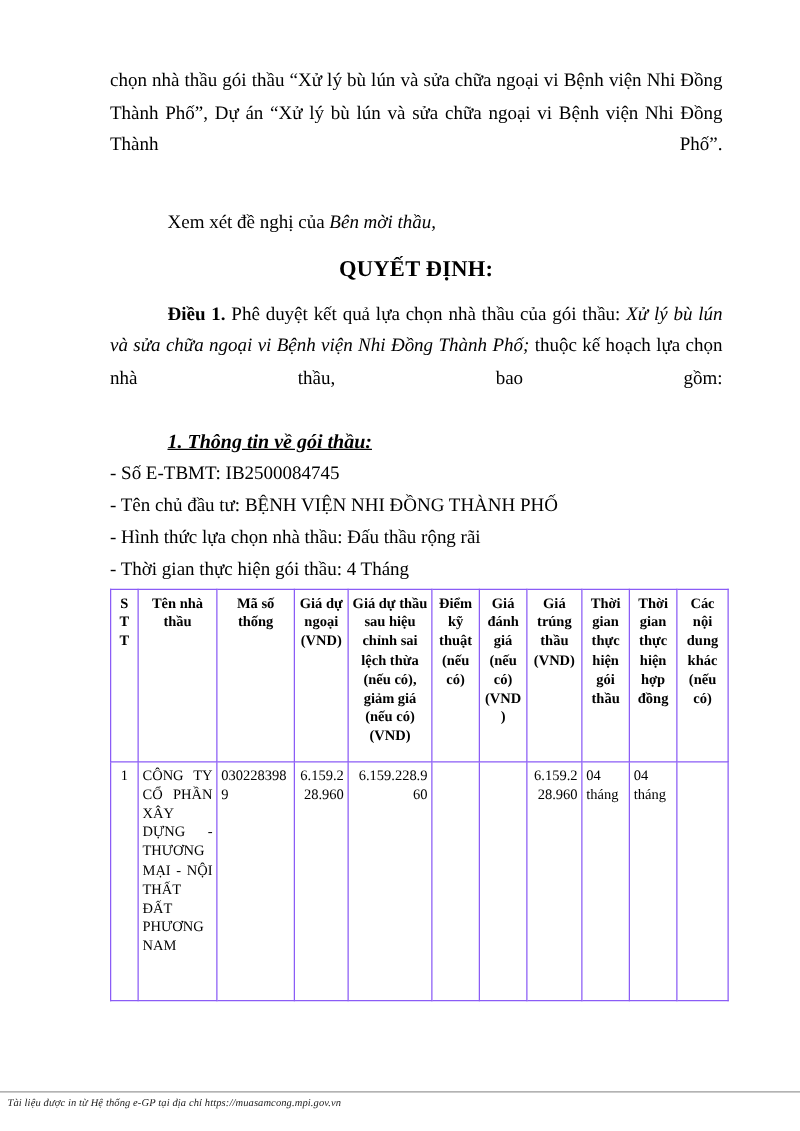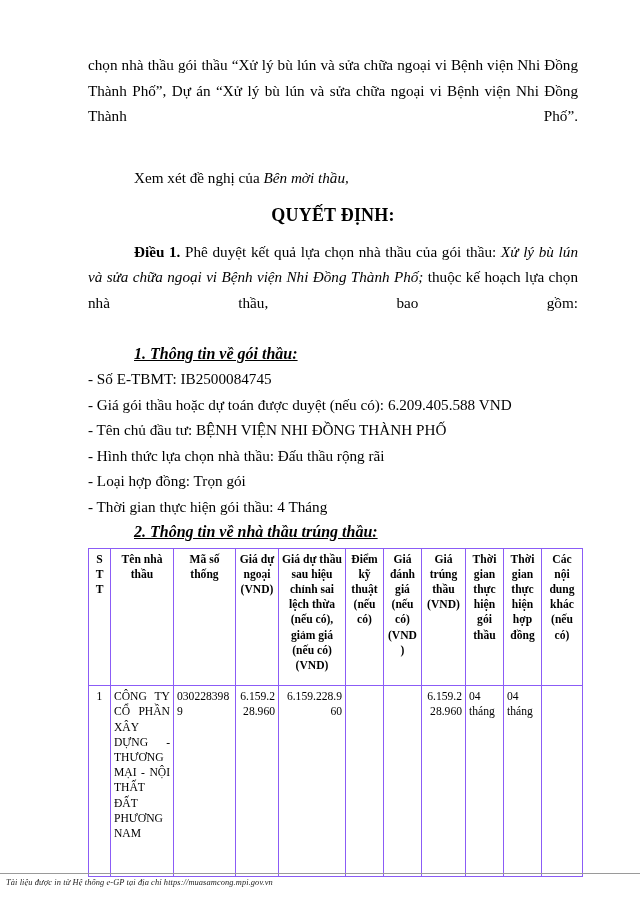--- a/index.html
+++ b/index.html
@@ -147,27 +147,24 @@
 
     <div class="heading-decision">QUYẾT ĐỊNH:</div>
 
     <div class="spacer-sm"></div>
 
     <p class="indent para-justify"><span class="bold">Điều 1.</span><span> Phê duyệt kết quả lựa chọn nhà thầu của gói thầu: </span><span class="italic">Xử lý bù lún và sửa chữa ngoại vi Bệnh viện Nhi Đồng Thành Phố;</span><span> thuộc kế hoạch lựa chọn nhà thầu, bao gồm:</span></p>
 
     <p class="subheading">1. Thông tin về gói thầu:</p>
 
     <p class="list-hang">- Số E-TBMT: IB2500084745</p>
-    <p class="list-hang">- Giá gói thầu hoặc dự toán được duyệt (nếu có): 6.209.405.588 VND</p>
     <p class="list-hang">- Tên chủ đầu tư: BỆNH VIỆN NHI ĐỒNG THÀNH PHỐ</p>
     <p class="list-hang">- Hình thức lựa chọn nhà thầu: Đấu thầu rộng rãi</p>
-    <p class="list-hang">- Loại hợp đồng: Trọn gói</p>
     <p class="list-hang">- Thời gian thực hiện gói thầu: 4 Tháng</p>
 
-    <p class="subheading">2. Thông tin về nhà thầu trúng thầu:</p>
 
     <table class="bid-table">
       <colgroup>
         <col style="width:22px">
         <col style="width:63px">
         <col style="width:62px">
         <col style="width:43px">
         <col style="width:67px">
         <col style="width:38px">
         <col style="width:38px">

